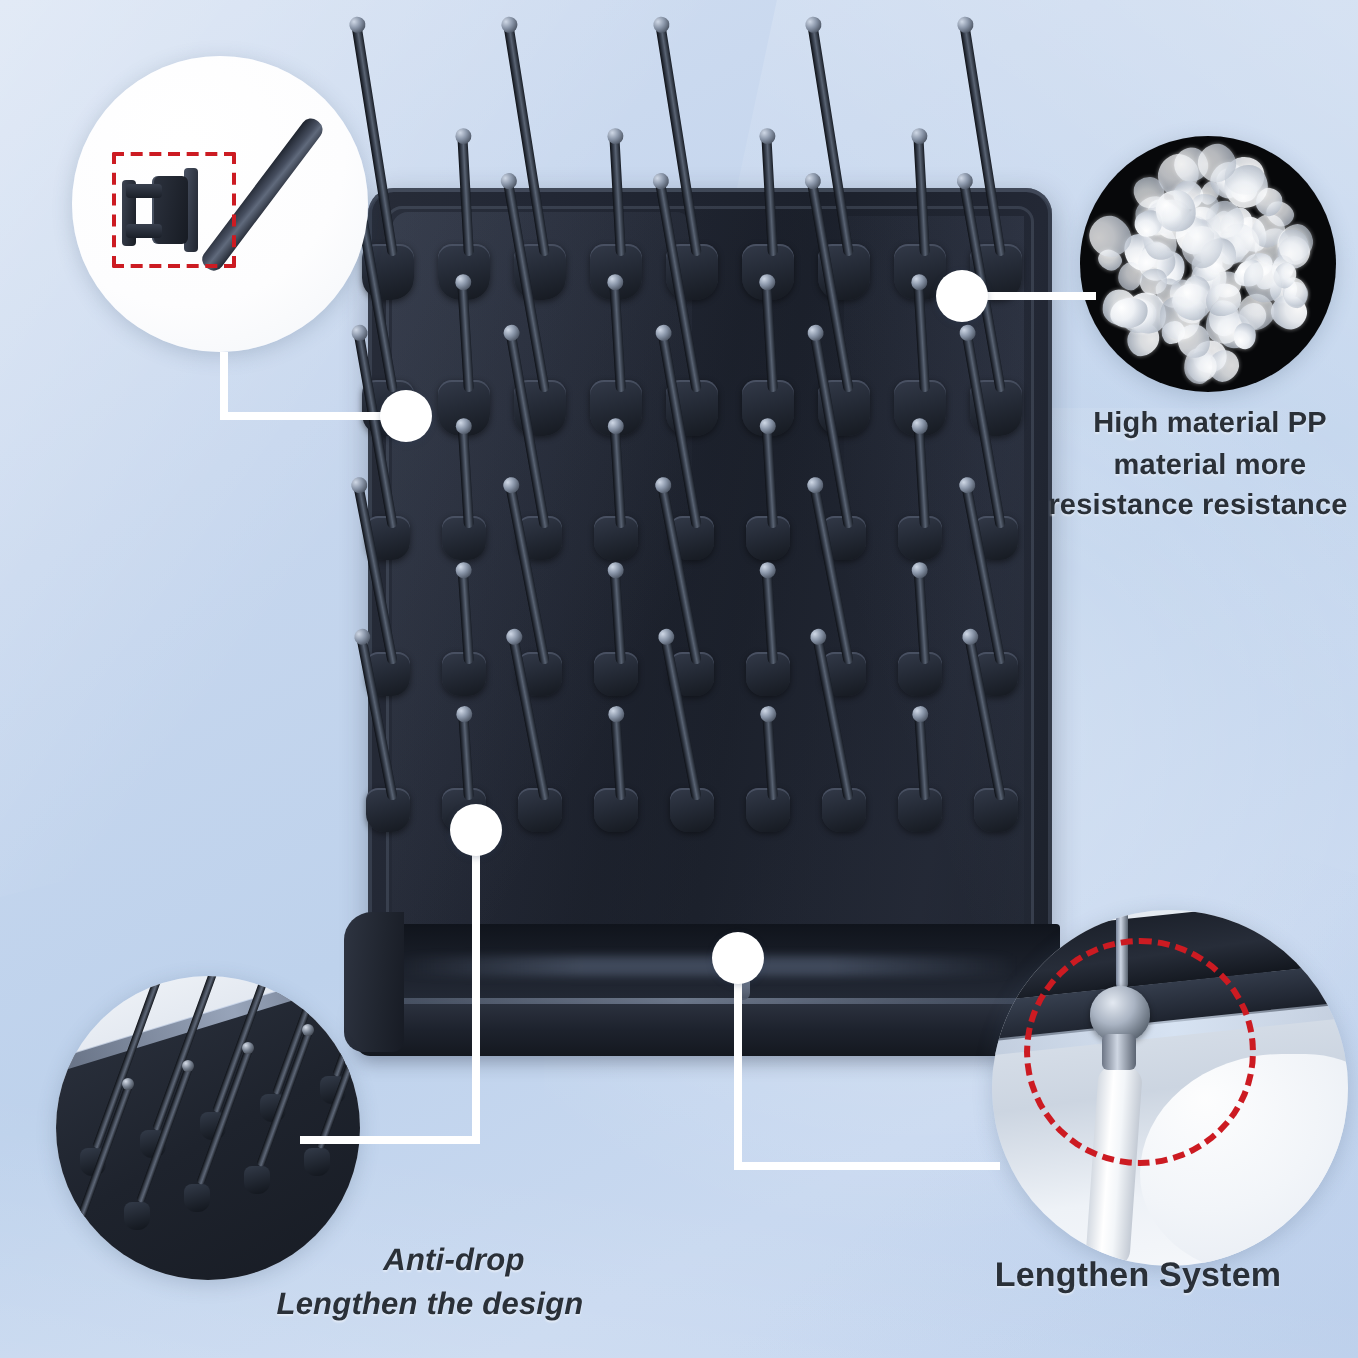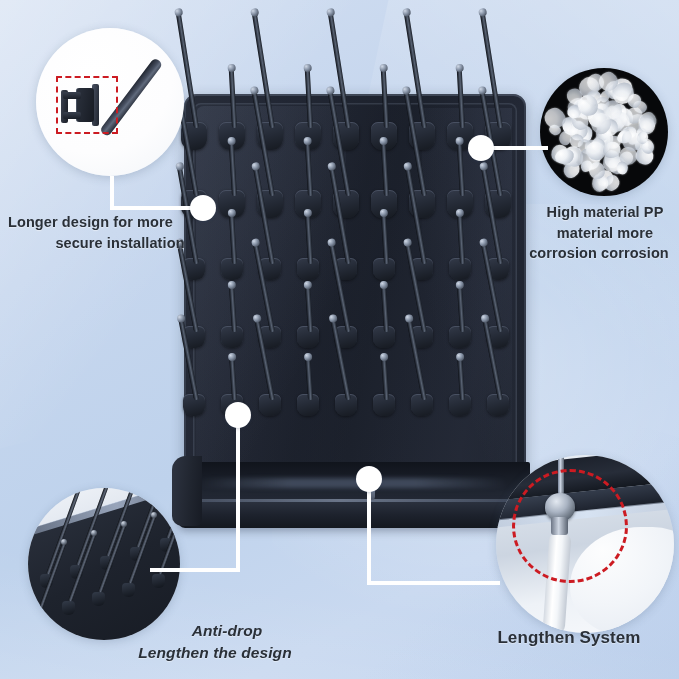--- a/index.html
+++ b/index.html
@@ -670,24 +670,20 @@
     <div class="clip-spine"></div>
     <div class="clip-fork-a"></div>
     <div class="clip-fork-b"></div>
     <div class="red-dash-rect"></div>
   </div>
 
   <div class="lead v" style="left:110px; top:176px; height:34px;"></div>
   <div class="lead h" style="left:110px; top:206px; width:92px;"></div>
   <div class="dot" style="left:190px; top:195px;"></div>
 
-  <div class="label" id="label1">
-    <span class="l1">Longer design for more</span>
-    <span class="l2">secure installation</span>
-  </div>
 
   <div class="callout-circle" id="c2">
     <div id="pellet-layer">
         <div class="pellet" style="left: 39.2286px; top: 9.02399px; width: 19.5235px; height: 21.4303px; transform: rotate(20.5953deg); opacity: 0.77;"></div>
         <div class="pellet" style="left: 47.279px; top: 22.3124px; width: 14.8385px; height: 14.4742px; transform: rotate(207.143deg); opacity: 0.93;"></div>
         <div class="pellet" style="left: 58.5329px; top: 23.7322px; width: 11.975px; height: 9.35912px; transform: rotate(296.522deg); opacity: 0.81;"></div>
         <div class="pellet" style="left: 33.7333px; top: 32.4805px; width: 11.6253px; height: 10.4564px; transform: rotate(26.5013deg); opacity: 0.99;"></div>
         <div class="pellet" style="left: 56.9334px; top: 101.648px; width: 16.1799px; height: 16.6792px; transform: rotate(65.7171deg); opacity: 0.9;"></div>
         <div class="pellet" style="left: 77.497px; top: 65.4662px; width: 11.2269px; height: 9.50495px; transform: rotate(343.851deg); opacity: 1;"></div>
         <div class="pellet" style="left: 65.2823px; top: 13.0629px; width: 17.6201px; height: 17.4566px; transform: rotate(113.404deg); opacity: 0.85;"></div>
@@ -774,21 +770,21 @@
         <div class="pellet" style="left: 50.8704px; top: 44.9346px; width: 19.9202px; height: 20.9212px; transform: rotate(13.8759deg); opacity: 0.73;"></div>
       </div>
   </div>
 
   <div class="lead h" style="left:492px; top:146px; width:56px;"></div>
   <div class="dot" style="left:468px; top:135px;"></div>
 
   <div class="label" id="label2">
     <span class="l1">High material PP</span>
     <span class="l2">material more</span>
-    <span class="l3">corrosion corrosion</span>
+    <span class="l3">resistance resistance</span>
   </div>
 
   <div class="callout-circle" id="c3">
     <div class="panel"></div>
     <div class="panel-edge"></div>
     <div id="c3-pegs">
         <div class="cp-base" style="left: 12px; top: 86px;"></div>
         <div class="cp" style="left: 18px; top: -6px; height: 92px; transform: rotate(20deg);"></div>
         <div class="cp-tip" style="left: 47.4659px; top: -3.45172px;"></div>
         <div class="cp-base" style="left: 42px; top: 77px;"></div>

